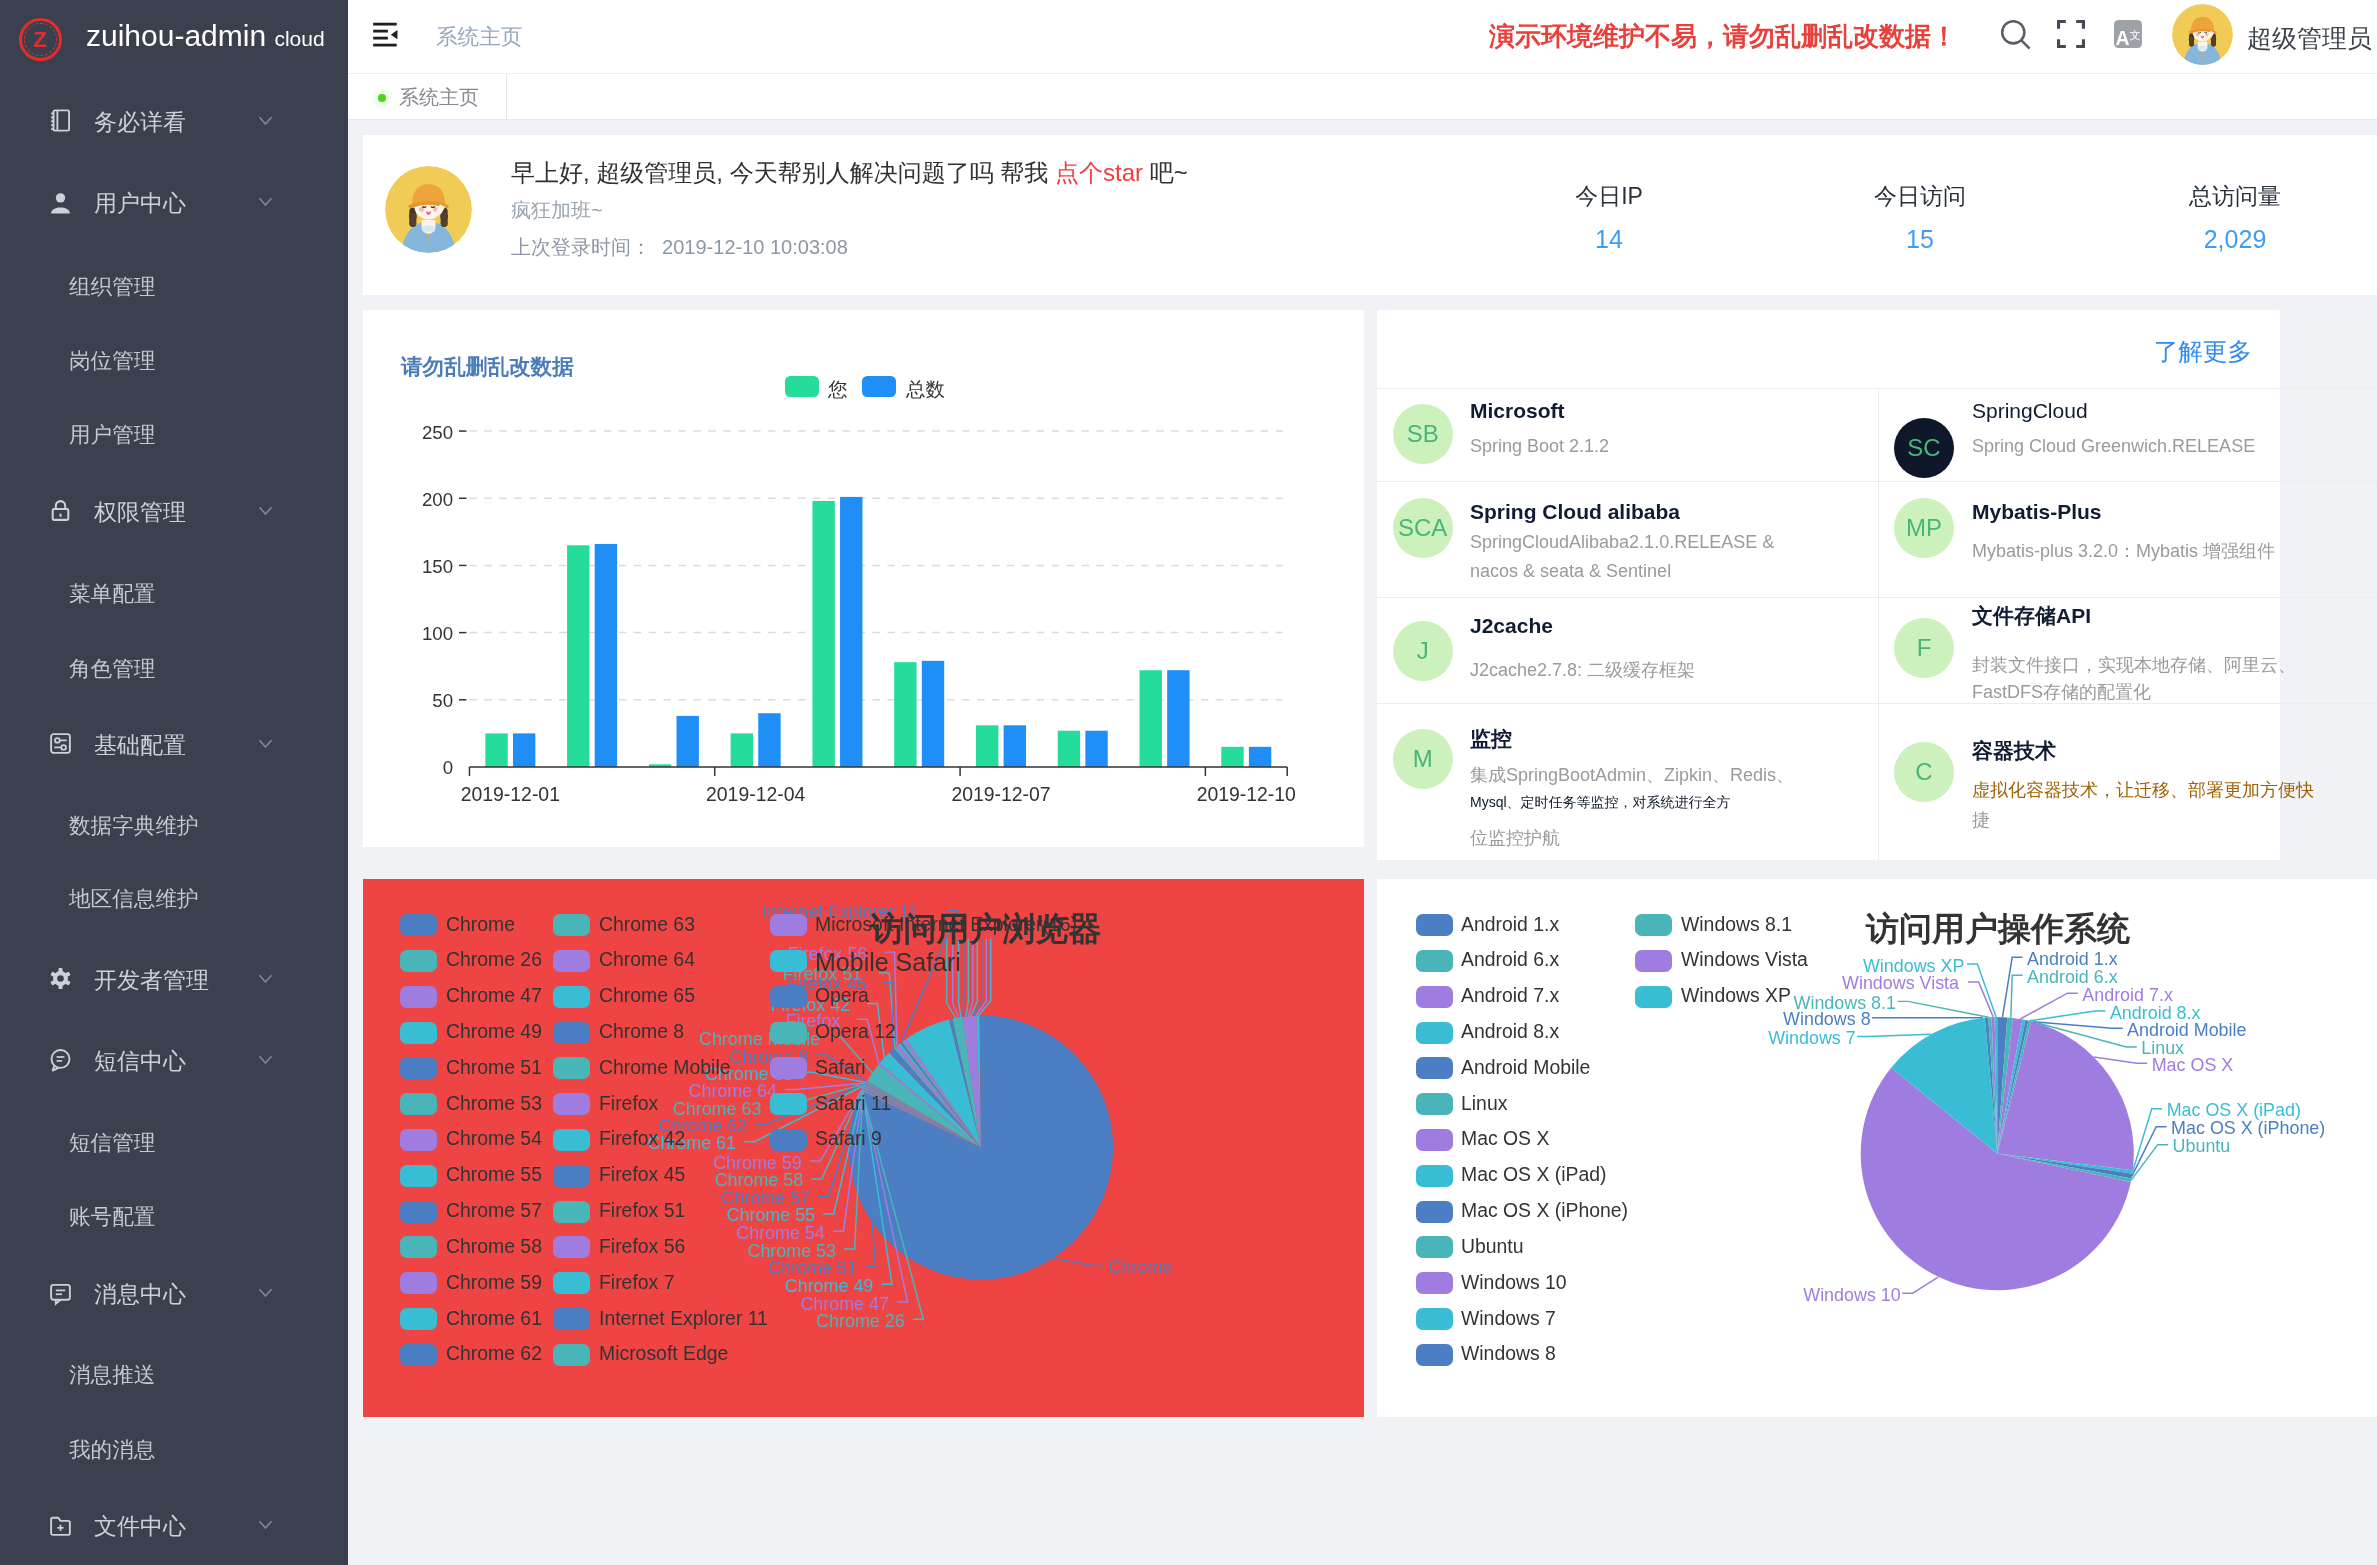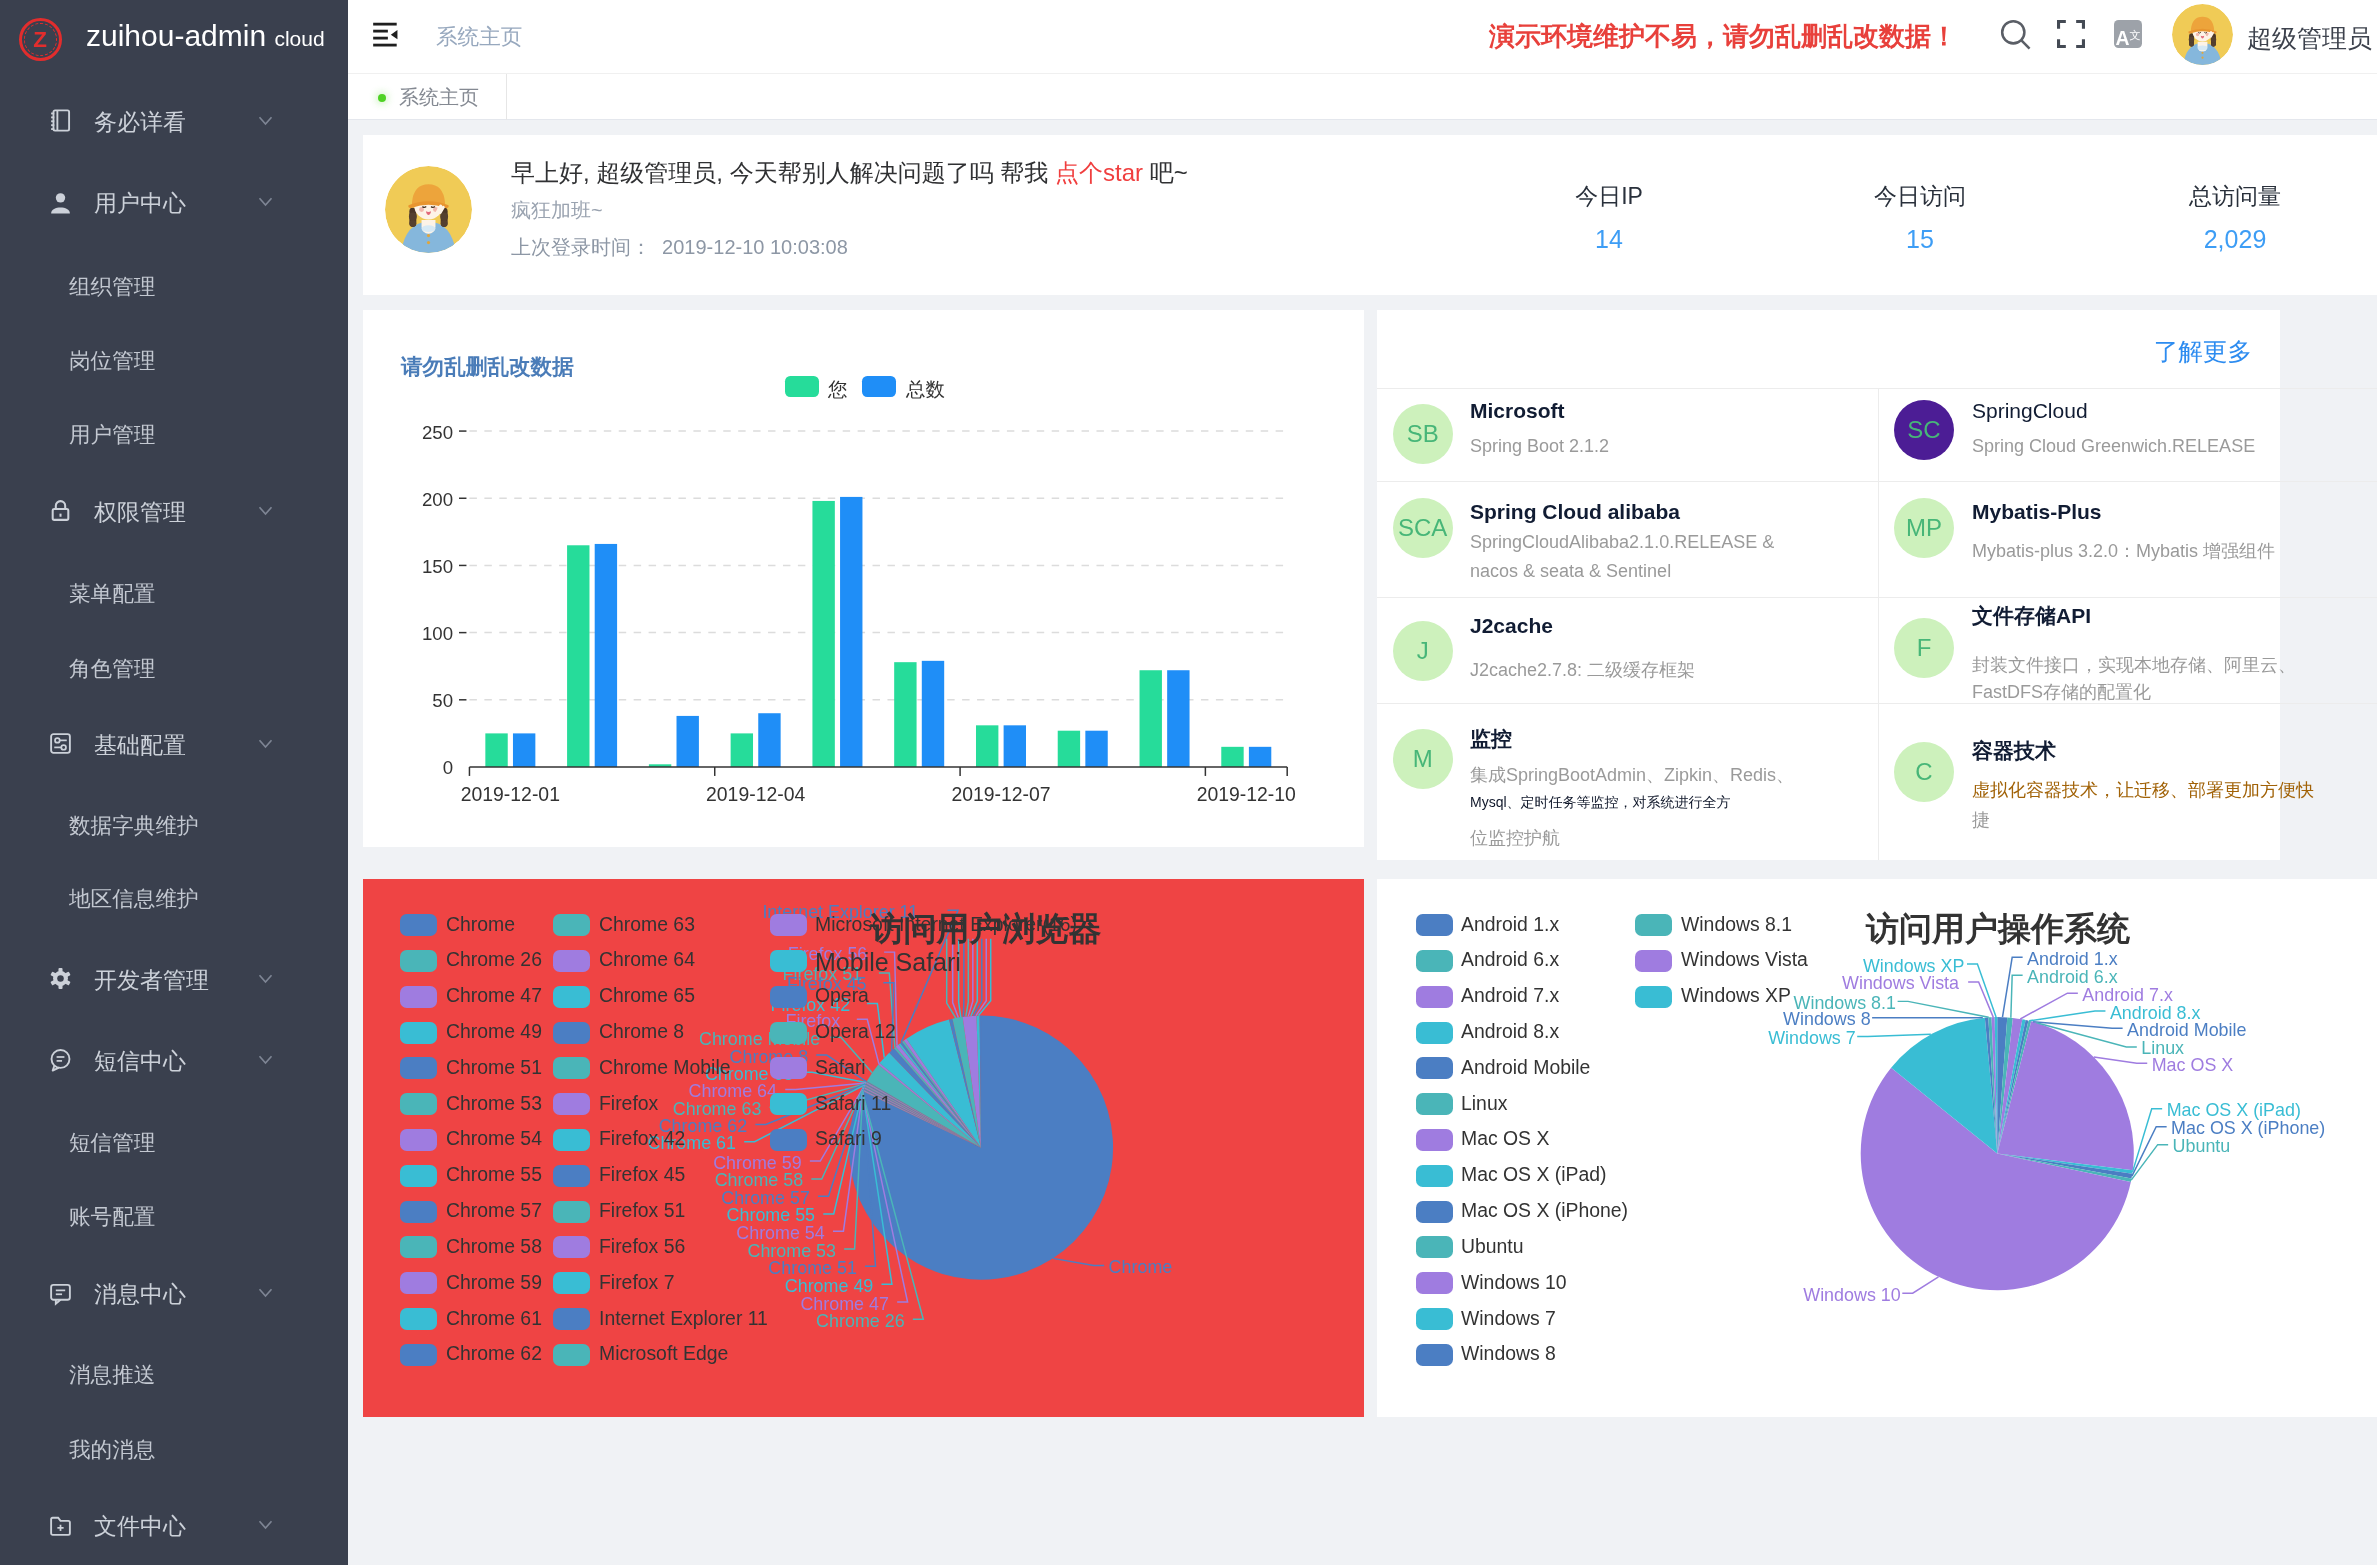--- a/index.html
+++ b/index.html
@@ -275,21 +275,21 @@
 <div style="position:absolute;left:93px;top:222px;font-size:18px;color:#9a9a9a;white-space:nowrap">SpringCloudAlibaba2.1.0.RELEASE &amp;</div>
 <div style="position:absolute;left:93px;top:251px;font-size:18px;color:#9a9a9a;white-space:nowrap">nacos &amp; seata &amp; Sentinel</div>
 <div style="position:absolute;left:15.7px;top:311px;width:60px;height:60px;border-radius:50%;background:#cdf1bc;display:flex;align-items:center;justify-content:center;font-size:24px;color:#47b678">J</div>
 <div style="position:absolute;left:93px;top:304px;font-size:21px;font-weight:bold;color:#111c33;white-space:nowrap">J2cache</div>
 <div style="position:absolute;left:93px;top:348px;font-size:18px;color:#9a9a9a;white-space:nowrap">J2cache2.7.8: 二级缓存框架</div>
 <div style="position:absolute;left:15.7px;top:419px;width:60px;height:60px;border-radius:50%;background:#cdf1bc;display:flex;align-items:center;justify-content:center;font-size:24px;color:#47b678">M</div>
 <div style="position:absolute;left:93px;top:415px;font-size:21px;font-weight:bold;color:#111c33;white-space:nowrap">监控</div>
 <div style="position:absolute;left:93px;top:453px;font-size:18px;color:#9a9a9a;white-space:nowrap">集成SpringBootAdmin、Zipkin、Redis、</div>
 <div style="position:absolute;left:93px;top:484px;font-size:14px;color:#0f172a;white-space:nowrap">Mysql、定时任务等监控，对系统进行全方</div>
 <div style="position:absolute;left:93px;top:516px;font-size:18px;color:#9a9a9a;white-space:nowrap">位监控护航</div>
-<div style="position:absolute;left:517px;top:90px;width:60px;height:60px;border-radius:50%;background:#4c1d95;display:flex;align-items:center;justify-content:center;font-size:24px;color:#47b678">SC</div>
+<div style="position:absolute;left:517px;top:108px;width:60px;height:60px;border-radius:50%;background:#0f172a;display:flex;align-items:center;justify-content:center;font-size:24px;color:#47b678">SC</div>
 <div style="position:absolute;left:595px;top:89px;font-size:21px;font-weight:normal;color:#111c33;white-space:nowrap">SpringCloud</div>
 <div style="position:absolute;left:595px;top:126px;font-size:18px;color:#9a9a9a;white-space:nowrap">Spring Cloud Greenwich.RELEASE</div>
 <div style="position:absolute;left:517px;top:188px;width:60px;height:60px;border-radius:50%;background:#cdf1bc;display:flex;align-items:center;justify-content:center;font-size:24px;color:#47b678">MP</div>
 <div style="position:absolute;left:595px;top:190px;font-size:21px;font-weight:bold;color:#111c33;white-space:nowrap">Mybatis-Plus</div>
 <div style="position:absolute;left:595px;top:229px;font-size:18px;color:#9a9a9a;white-space:nowrap">Mybatis-plus 3.2.0：Mybatis 增强组件</div>
 <div style="position:absolute;left:517px;top:308px;width:60px;height:60px;border-radius:50%;background:#cdf1bc;display:flex;align-items:center;justify-content:center;font-size:24px;color:#47b678">F</div>
 <div style="position:absolute;left:595px;top:292px;font-size:21px;font-weight:bold;color:#111c33;white-space:nowrap">文件存储API</div>
 <div style="position:absolute;left:595px;top:343px;font-size:18px;color:#9a9a9a;white-space:nowrap">封装文件接口，实现本地存储、阿里云、</div>
 <div style="position:absolute;left:595px;top:370px;font-size:18px;color:#9a9a9a;white-space:nowrap">FastDFS存储的配置化</div>
 <div style="position:absolute;left:517px;top:432px;width:60px;height:60px;border-radius:50%;background:#cdf1bc;display:flex;align-items:center;justify-content:center;font-size:24px;color:#47b678">C</div>

